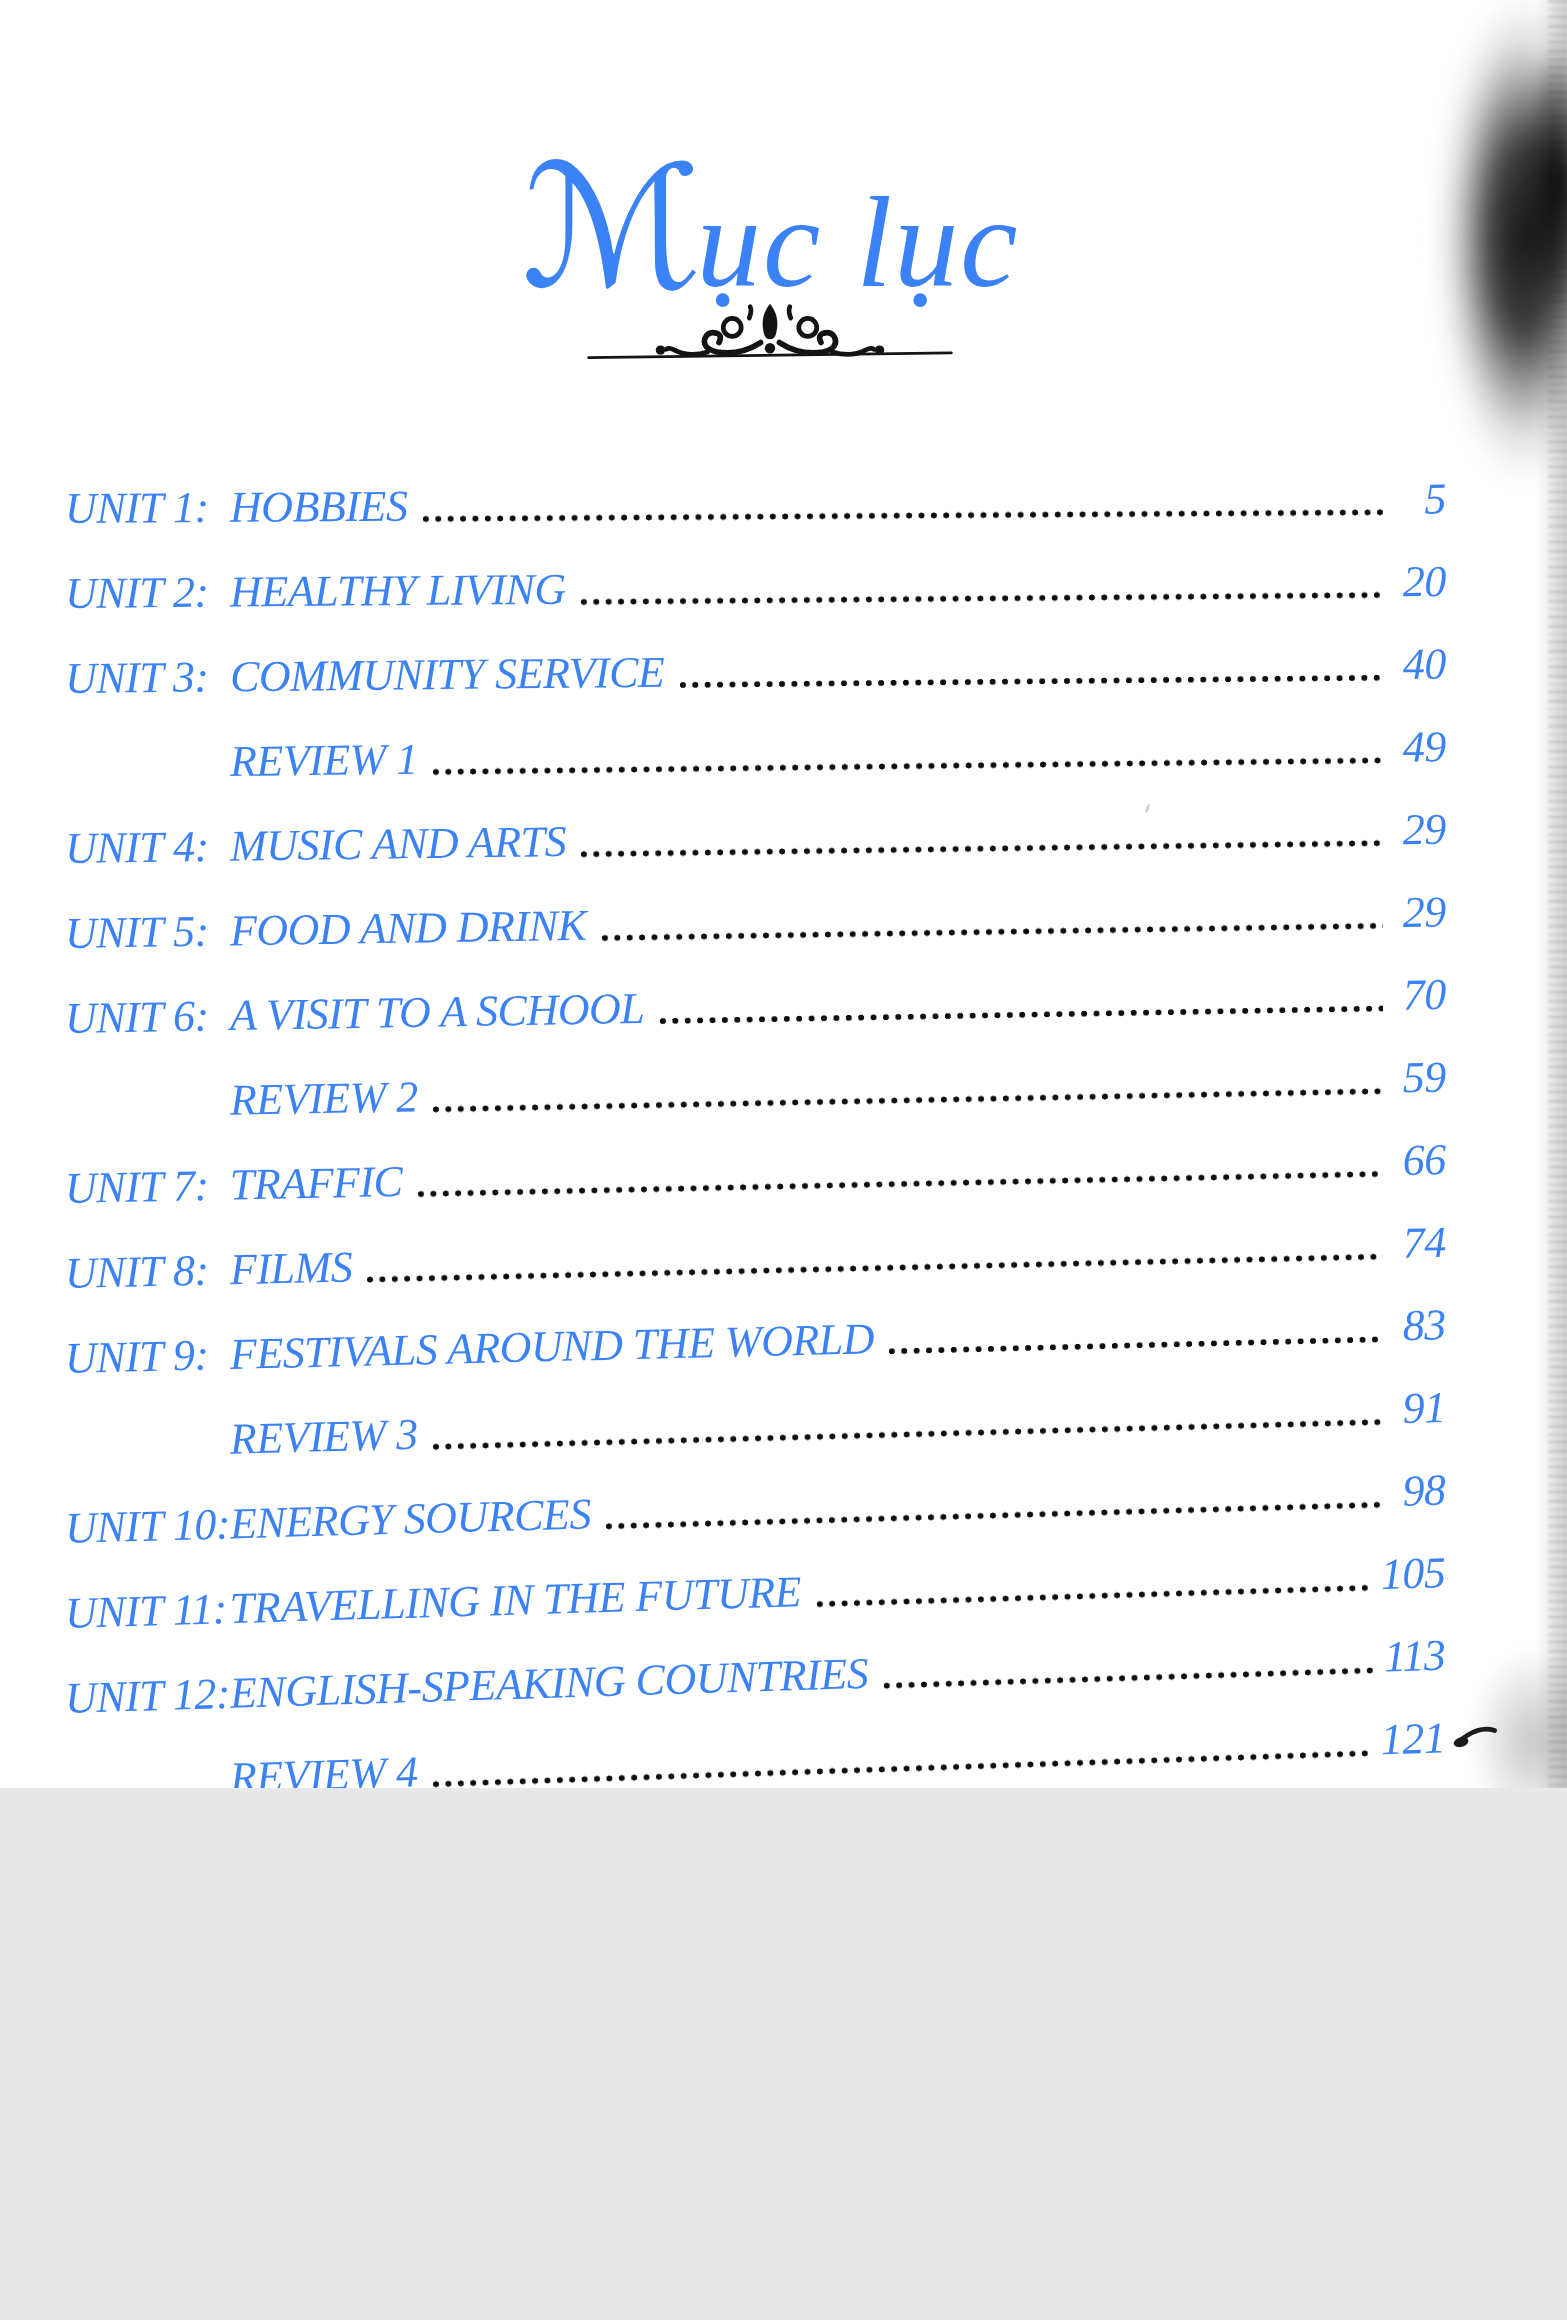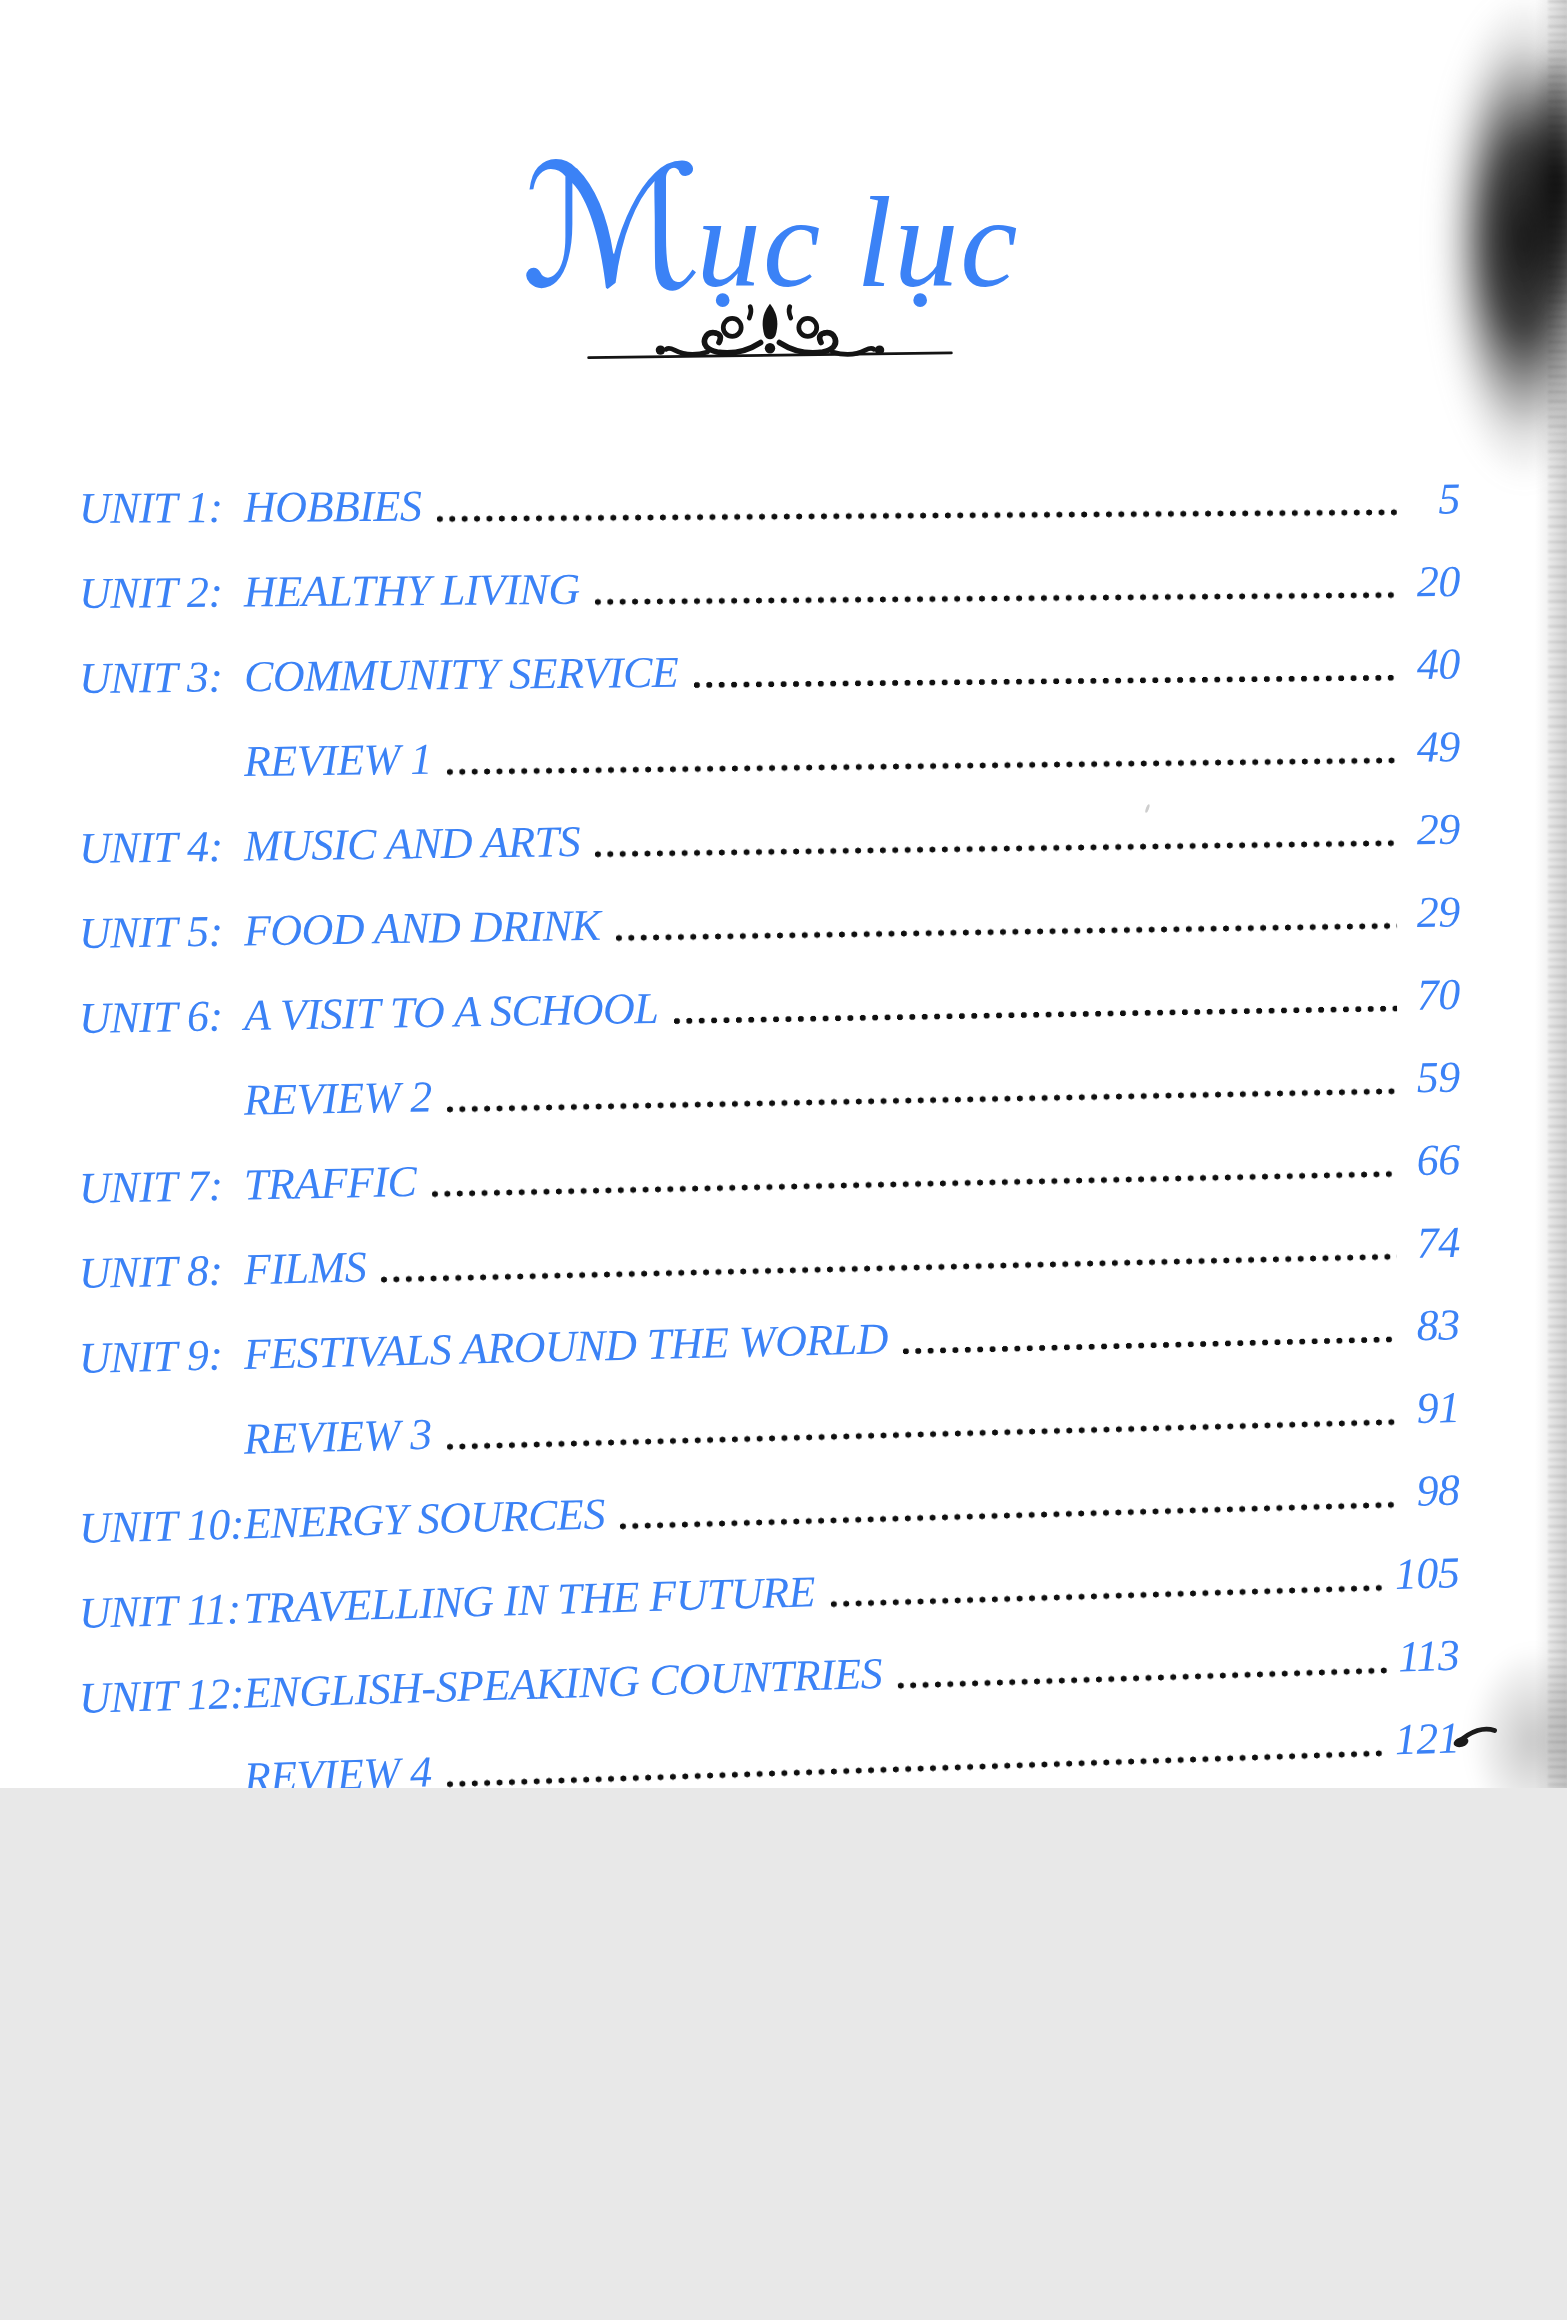--- a/index.html
+++ b/index.html
@@ -16,21 +16,21 @@
     font-family:"DejaVu Sans","DejaVu Serif",serif;
     font-size:169px; line-height:1; vertical-align:baseline;
   }
   .title-rest{
     font-family:"Liberation Serif",serif; font-size:129px; line-height:1;
     margin-left:-5.7px; letter-spacing:1.9px;
   }
   
   .ornament{position:absolute; top:301px; left:580px; width:380px; height:68px;}
   
-  .toc{position:absolute; top:485px; left:79px; width:1381px;}
+  .toc{position:absolute; top:485px; left:65px; width:1381px;}
   .row{
     display:flex; align-items:flex-end; height:47px; margin-bottom:38px;
     transform-origin:0 50%; font-size:44px; line-height:47px;
     letter-spacing:-0.5px; white-space:nowrap;
   }
   .unit{flex:0 0 165px;}
   .label{flex:0 0 auto; padding-right:3.8px;}
   .dots{
     flex:1 1 auto; align-self:flex-end; height:11.4px;
     margin:0 7.6px 4.8px 9.5px;

